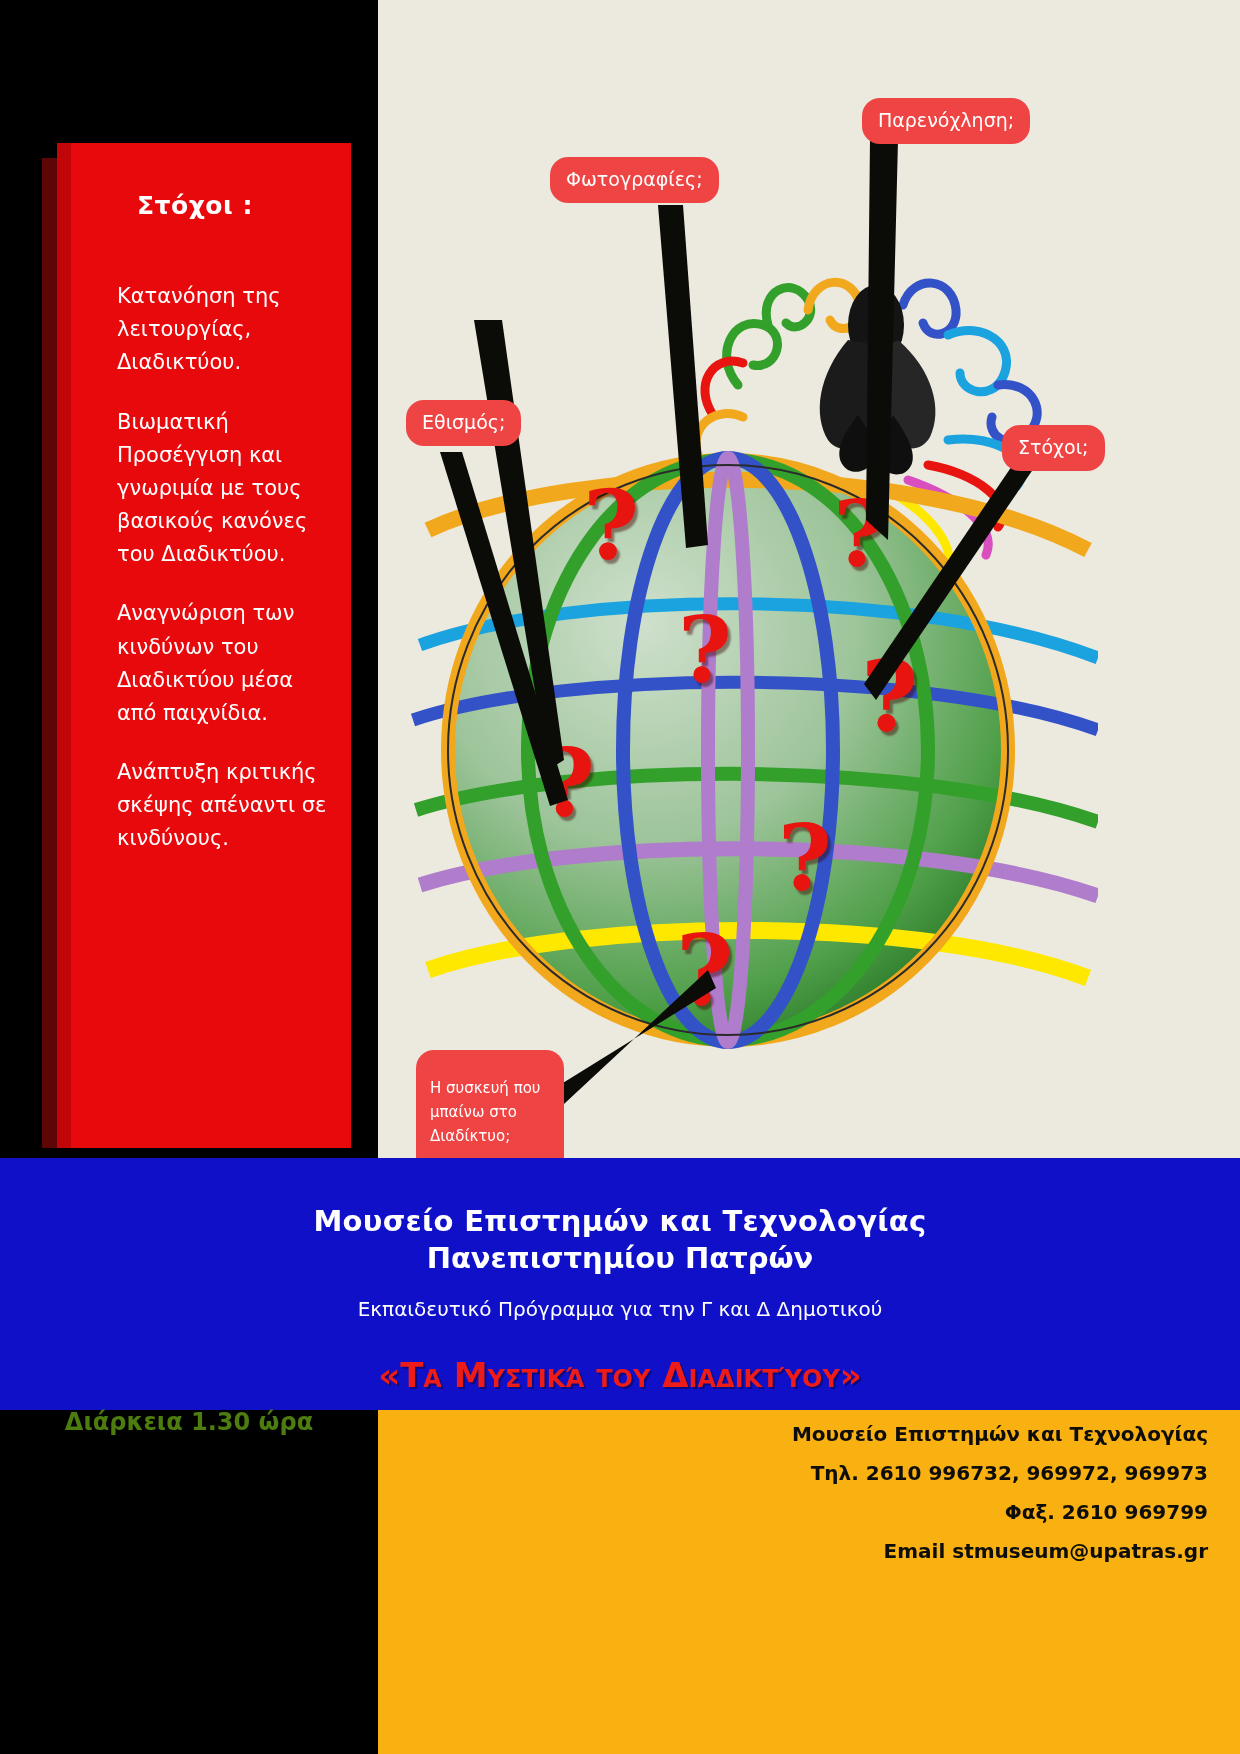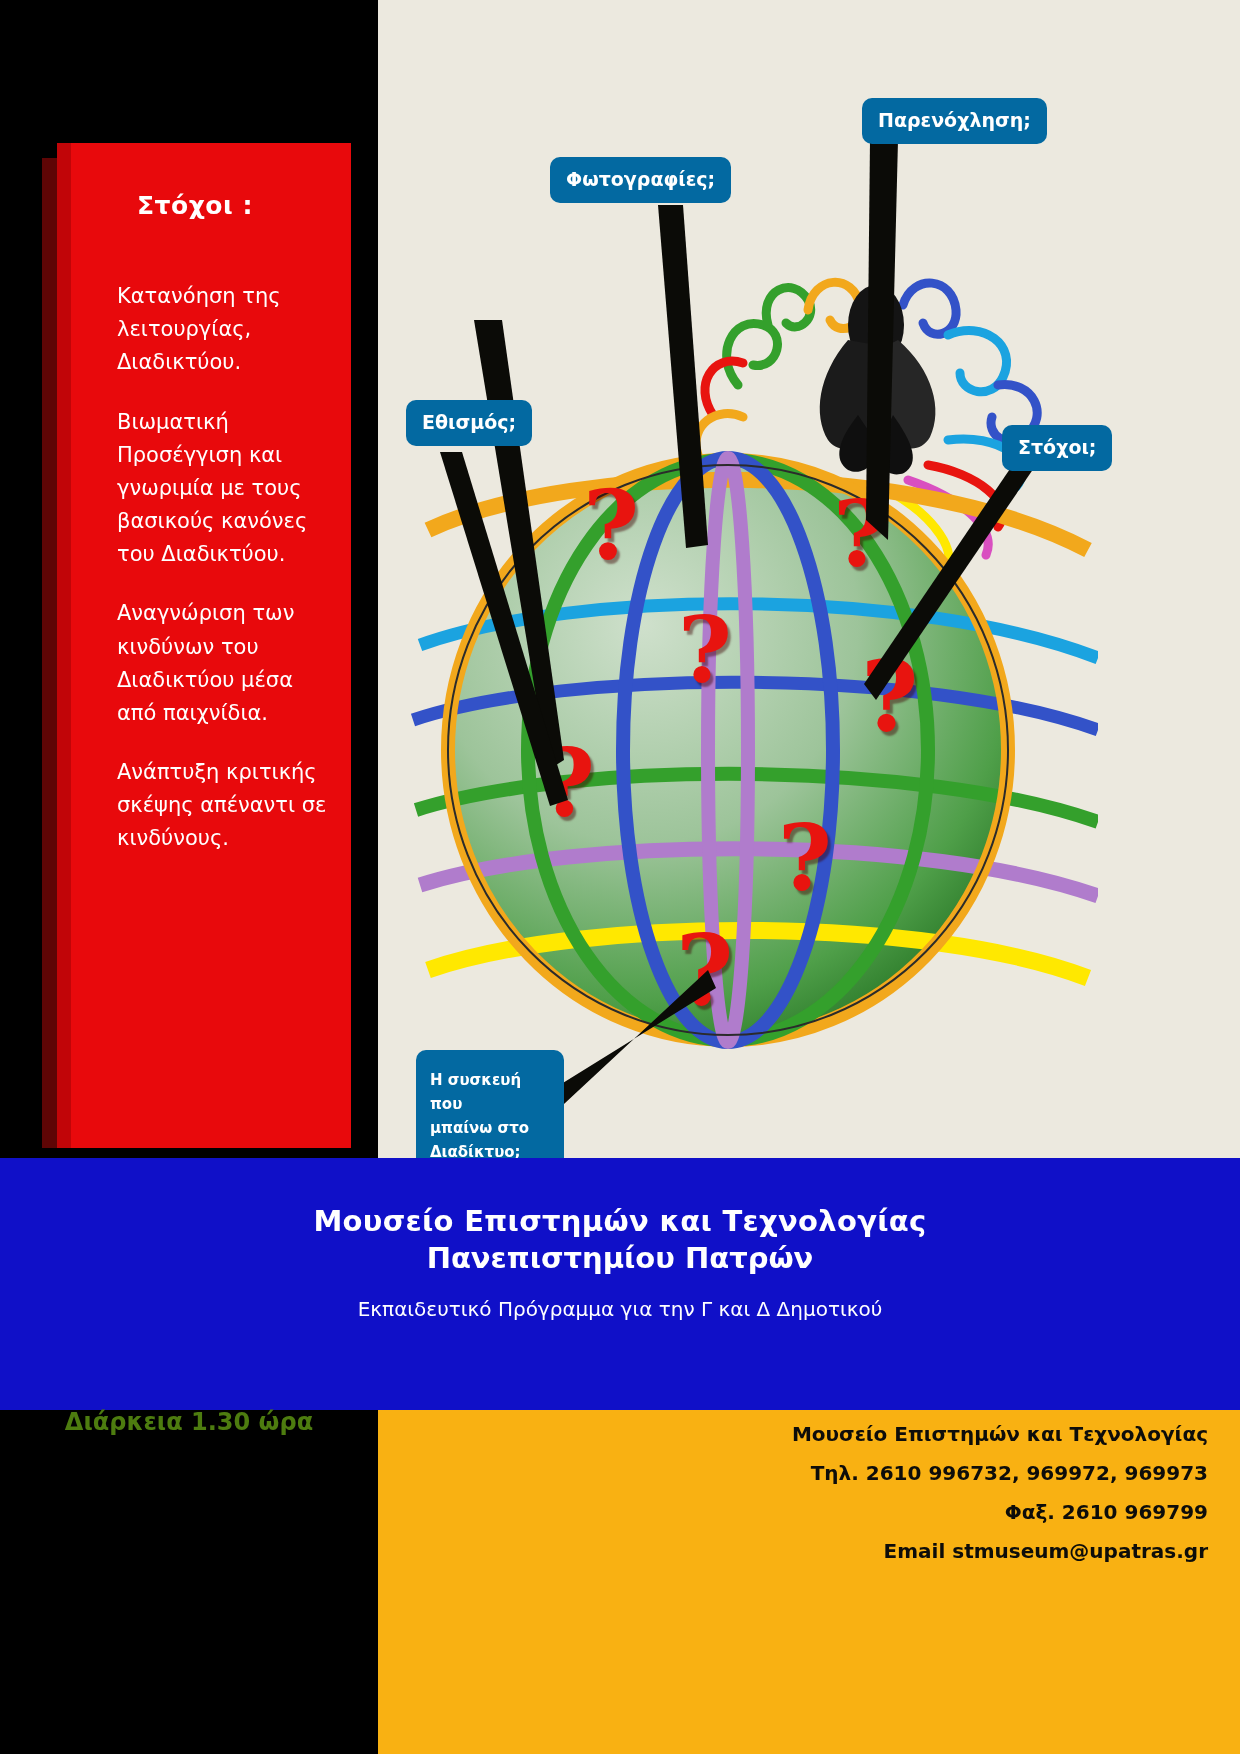--- a/index.html
+++ b/index.html
@@ -47,27 +47,26 @@
   
   .qm {
     position: absolute; color: #e8140f; font-weight: bold;
     font-family: "DejaVu Serif", "Liberation Serif", serif;
     text-shadow: 3px 4px 2px rgba(60,0,0,.45);
     line-height: 1;
   }
 
   
   .bubble {
-    position: absolute; background: #0369a1; color: #ffffff;
-    border-radius: 10px; padding: 9px 16px;
+    position: absolute; background: #ef4444; color: #ffffff;
+    border-radius: 18px; padding: 9px 16px;
     font-size: 19px; line-height: 1.45; white-space: pre-line;
     z-index: 30;
-    font-weight: bold;
-  }
-  .bubble.small { font-size: 15px; line-height: 1.6; padding: 18px 14px; }
+  }
+  .bubble.small { font-size: 15px; line-height: 1.6; padding: 26px 14px; }
 
   
   .blue-band {
     position: absolute; left: 0; top: 1158px; width: 1240px; height: 252px;
     background: #1010c8; text-align: center;
   }
   .band-l1 { color:#fff; font-weight:bold; font-size:29px; padding-top:46px; letter-spacing:.3px;}
   .band-l2 { color:#fff; font-weight:bold; font-size:29px; margin-top:3px; }
   .band-sub { color:#fff; font-size:20px; margin-top:22px; }
   .band-title {
@@ -209,20 +208,21 @@
       <div class="goal-p">Βιωματική Προσέγγιση και γνωριμία με τους βασικούς κανόνες του Διαδικτύου.</div>
       <div class="goal-p">Αναγνώριση των  κινδύνων του Διαδικτύου μέσα από παιχνίδια.</div>
       <div class="goal-p">Ανάπτυξη κριτικής σκέψης απέναντι σε κινδύνους.</div>
     </div>
   </div>
 
   <div class="blue-band">
     <div class="band-l1">Μουσείο  Επιστημών και Τεχνολογίας</div>
     <div class="band-l2">Πανεπιστημίου Πατρών</div>
     <div class="band-sub">Εκπαιδευτικό Πρόγραμμα για την Γ και Δ Δημοτικού</div>
+    <div class="band-title">«Τα Μυστικά του Διαδικτύου»</div>
   </div>
 
   <div class="bottom-black"></div>
   <div class="duration">Διάρκεια  1.30 ώρα</div>
 
   <div class="bottom-orange"></div>
   <div class="contact">
     <div>Μουσείο Επιστημών και Τεχνολογίας</div>
     <div>Τηλ. 2610 996732, 969972, 969973</div>
     <div>Φαξ. 2610 969799</div>

